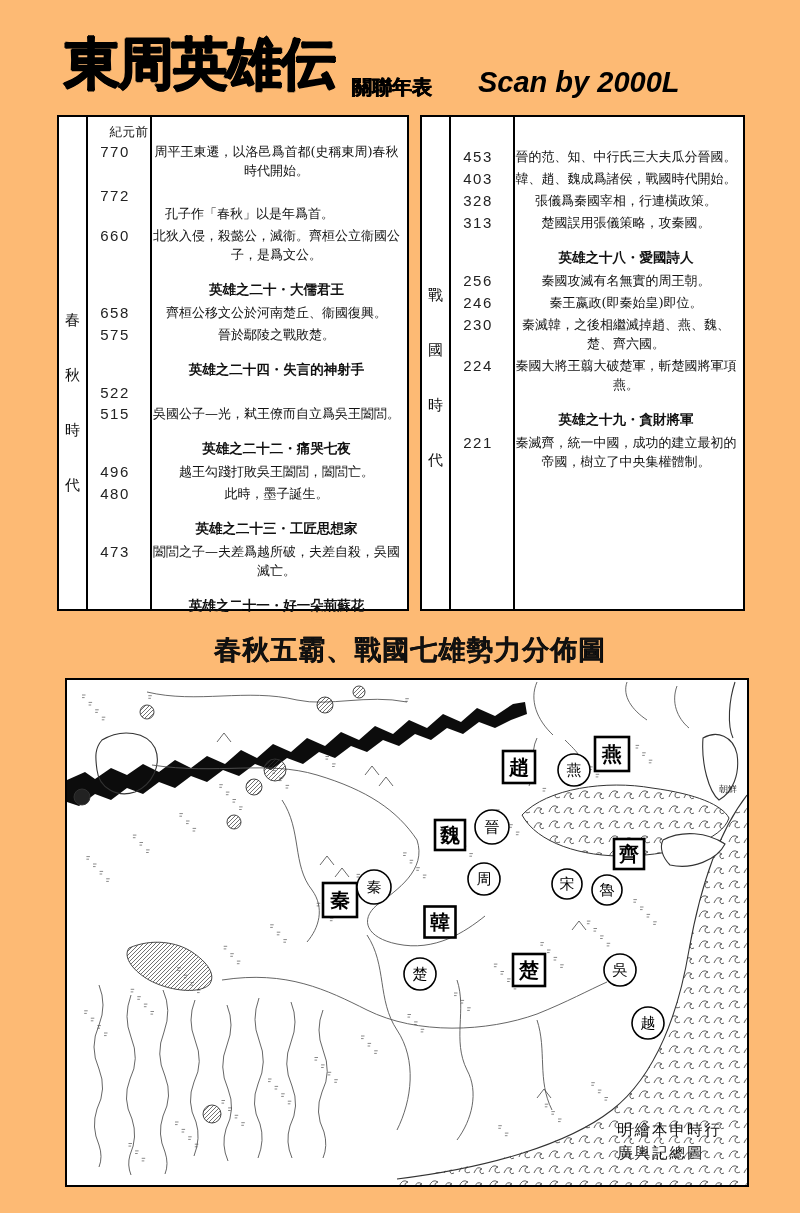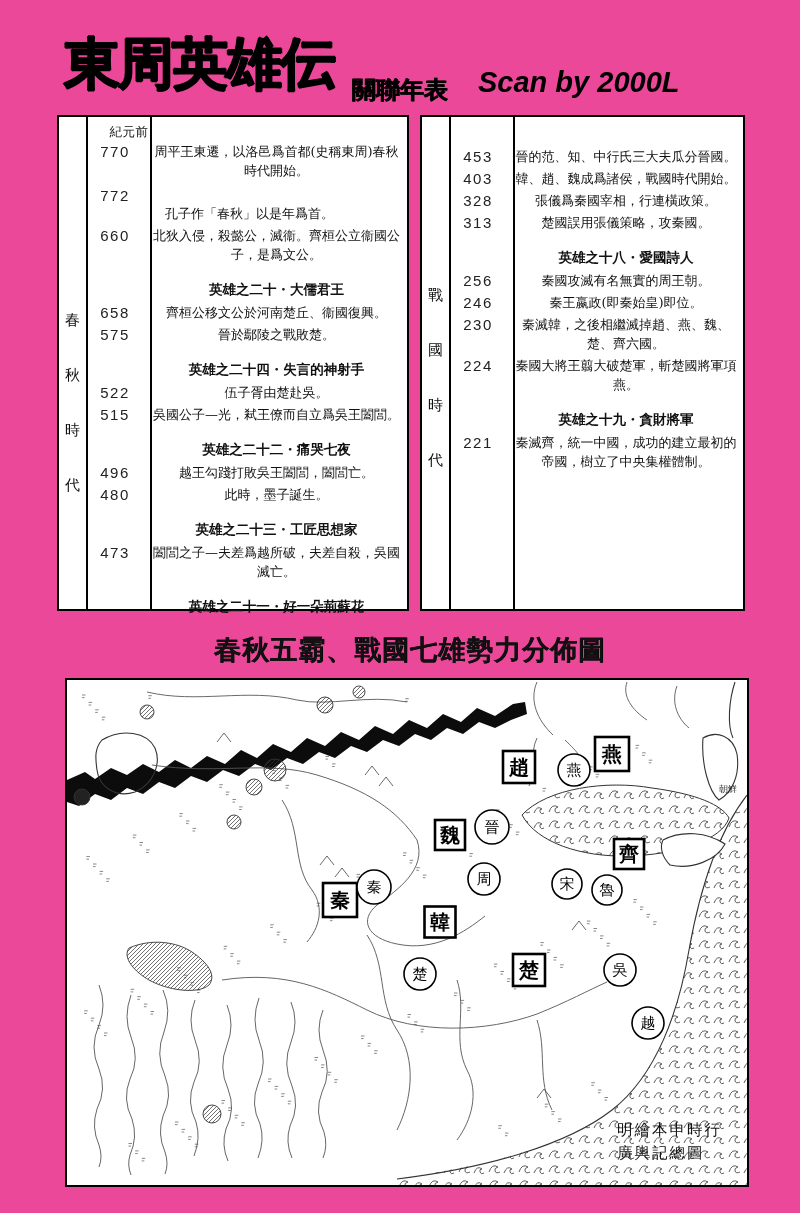--- a/index.html
+++ b/index.html
@@ -1,23 +1,23 @@
 <!DOCTYPE html>
 <html><head>
 <meta charset="utf-8">
 <style>
   html,body{margin:0;padding:0;background:#fff;}
-  .page{position:relative;width:800px;height:1213px;background:#ec4899;color:#111;
+  .page{position:relative;width:800px;height:1213px;background:#fdba74;color:#111;
         font-family:"DejaVu Serif",serif;overflow:hidden;}
 
   
   .logo{position:absolute;left:64px;top:36px;margin:0;font-size:56px;line-height:1;
         font-family:"DejaVu Sans",sans-serif;font-weight:900;letter-spacing:-2px;color:#000;
         text-shadow:1px 0 #000,-1px 0 #000,0 1px #000,0 -1px #000;}
-  .subtitle{position:absolute;left:352px;top:74px;font-size:24px;font-weight:bold;
+  .subtitle{position:absolute;left:352px;top:74px;font-size:20px;font-weight:bold;
         font-family:"DejaVu Sans",sans-serif;color:#000;
         text-shadow:0.4px 0 #000,-0.4px 0 #000;}
   .scan-credit{position:absolute;left:478px;top:66px;font-size:29px;font-style:italic;
         font-weight:bold;font-family:"Liberation Sans",sans-serif;color:#000;}
 
   
   .timeline-table{position:absolute;top:115px;height:496px;border:2px solid #000;
         box-sizing:border-box;display:flex;background:#fff;}
   .timeline-table.left{left:57px;width:352px;}
   .timeline-table.right{left:420px;width:325px;}
@@ -103,21 +103,20 @@
           <div class="row">
             <span class="yr">575</span>
             <span class="tx">晉於鄢陵之戰敗楚。</span>
           </div>
           <div class="row hero">
             <span class="yr"></span>
             <span class="tx">英雄之二十四・失言的神射手</span>
           </div>
           <div class="row">
             <span class="yr">522</span>
-            <span class="tx">伍子胥由楚赴吳。</span>
           </div>
           <div class="row">
             <span class="yr">515</span>
             <span class="tx">吳國公子—光，弒王僚而自立爲吳王闔閭。</span>
           </div>
           <div class="row hero">
             <span class="yr"></span>
             <span class="tx">英雄之二十二・痛哭七夜</span>
           </div>
           <div class="row">

